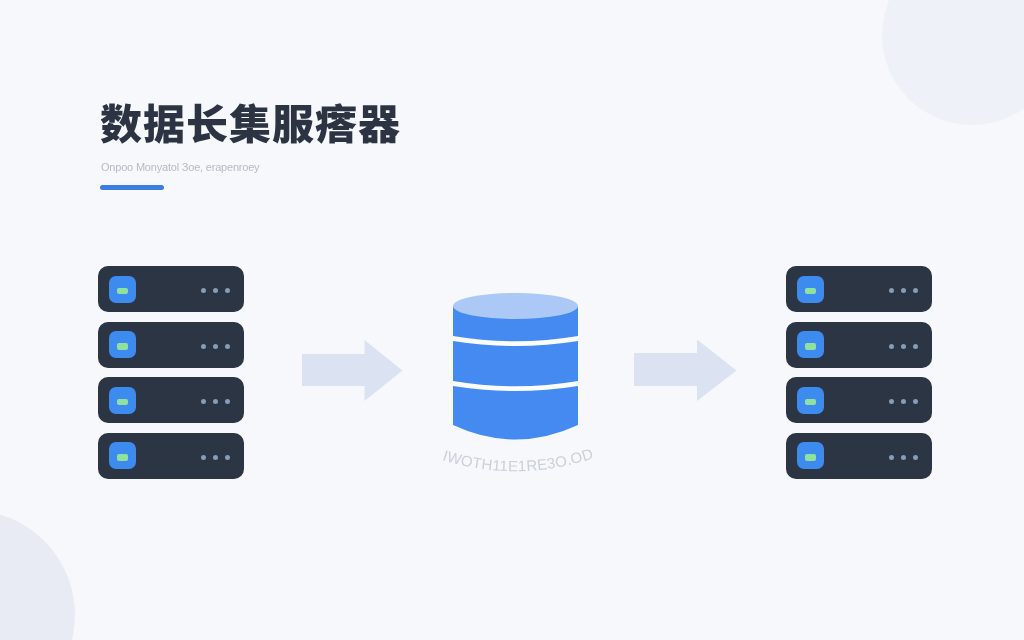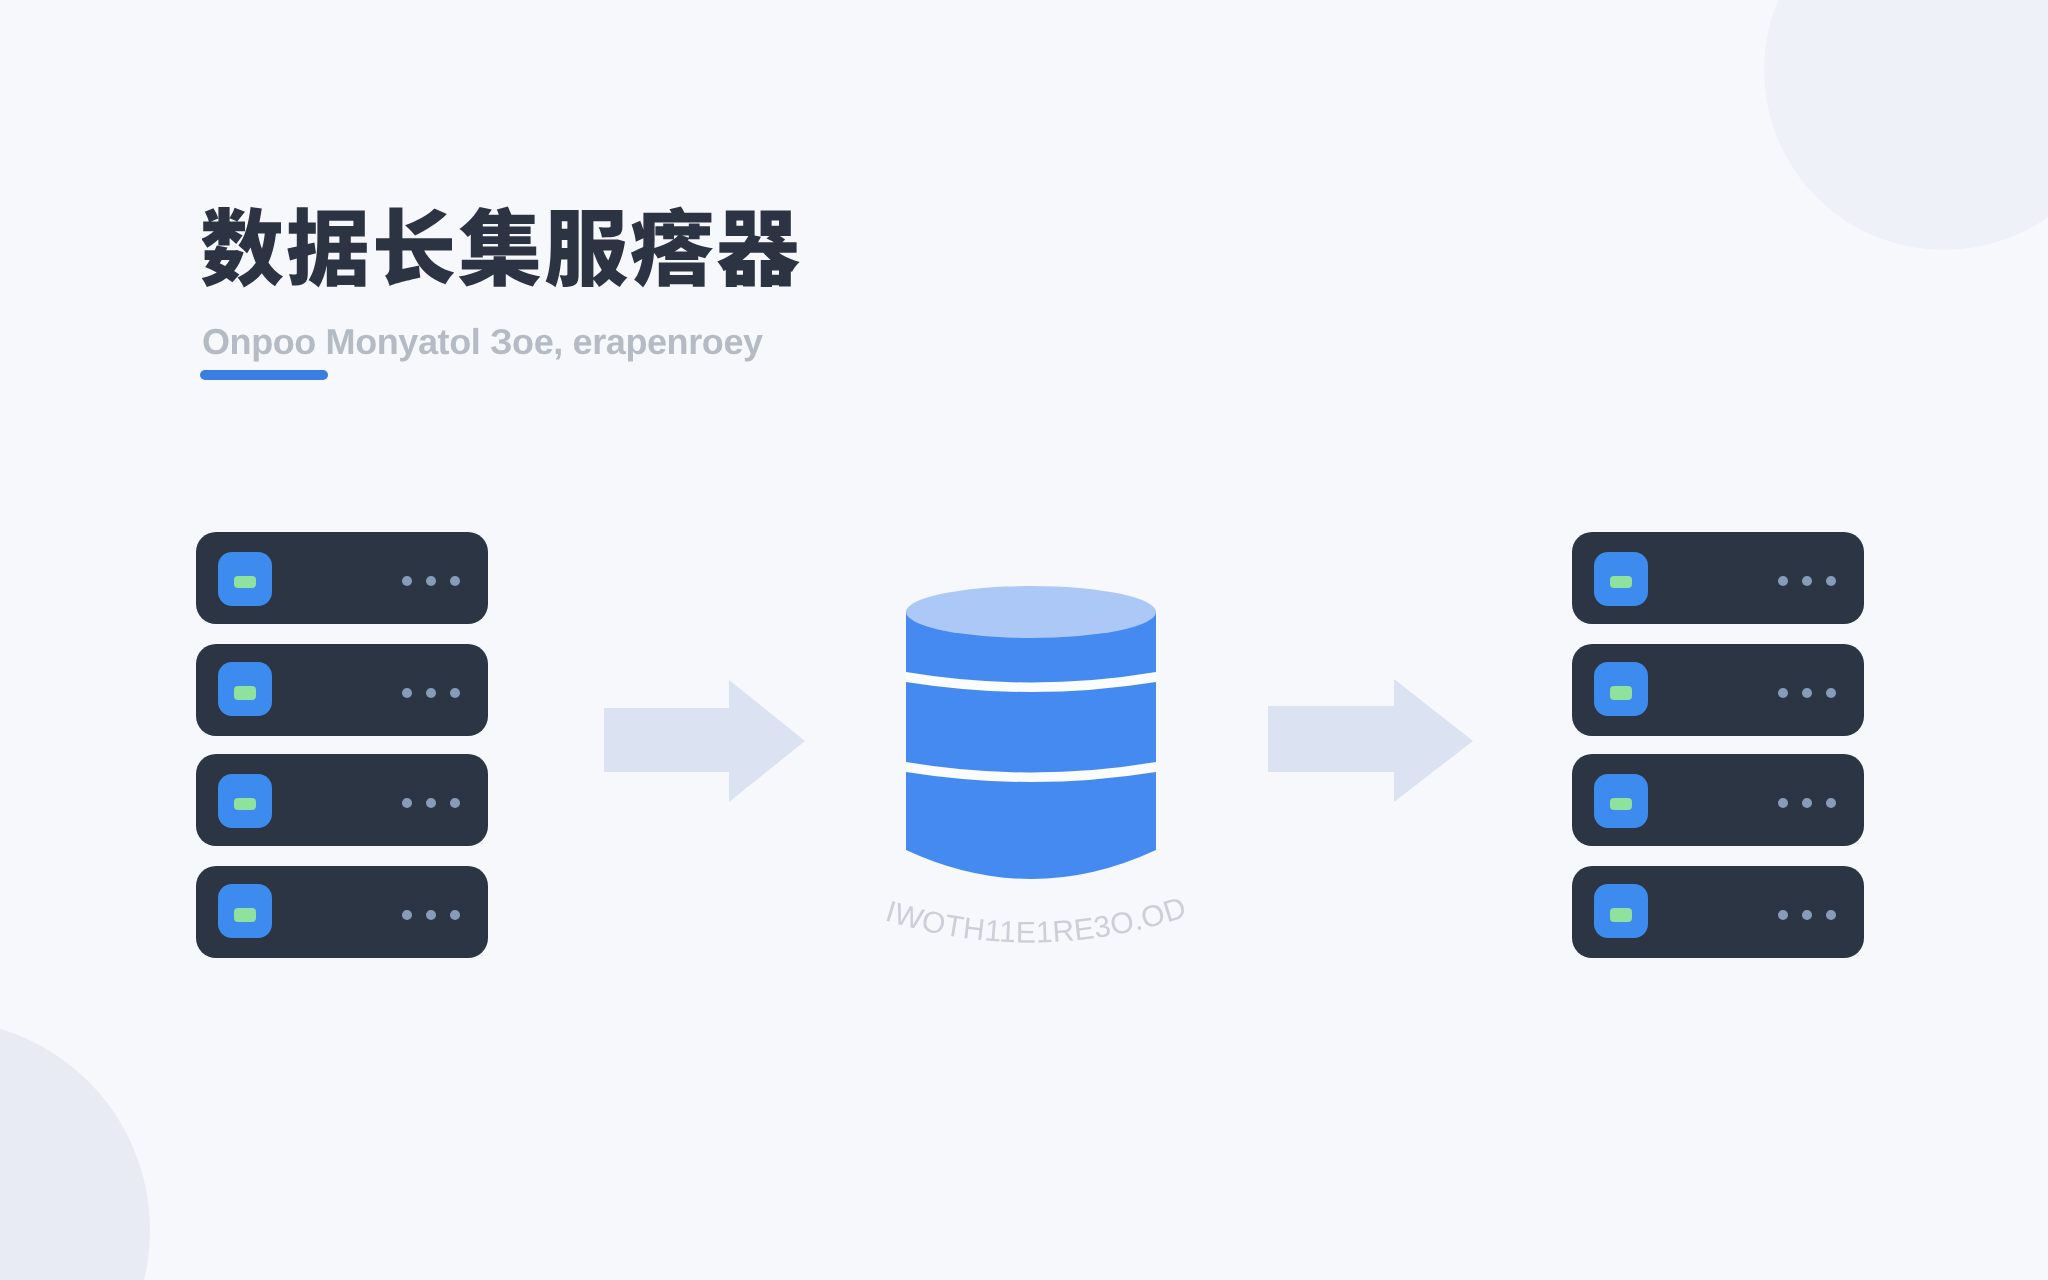--- a/index.html
+++ b/index.html
@@ -2,21 +2,21 @@
 <html><head>
 <meta charset="utf-8">
 <style>
   html,body { margin:0; padding:0; }
   body { width:1024px; height:640px; position:relative; overflow:hidden;
          background:#f6f8fb; font-family:"Liberation Sans", sans-serif; }
   .circ { position:absolute; border-radius:50%; }
   #c-tr { width:180px; height:180px; left:882px; top:-55px; background:#eef1f7; }
   #c-bl { width:210px; height:210px; left:-135px; top:510px; background:#e8ebf3; }
   #title { position:absolute; left:101px; top:98px; }
-  #subtitle { position:absolute; left:101px; top:161px; font-size:18px; letter-spacing:-0.2px; color:#b5bbc5;font-weight:bold; }
+  #subtitle { position:absolute; left:101px; top:161px; font-size:11px; letter-spacing:-0.2px; color:#b5bbc5; }
   #bluebar { position:absolute; left:100px; top:185px; width:64px; height:5px; border-radius:2.5px; background:#3c7de1; }
   .bar { position:absolute; width:145.5px; height:46px; background:#2b3544; border-radius:10px; }
   .sq { position:absolute; left:11px; top:9.5px; width:27px; height:27px; border-radius:7px; background:#3e8bf0; }
   .led { position:absolute; left:8px; top:12px; width:11px; height:6.5px; border-radius:2px; background:#8fe19e; }
   .dot { position:absolute; top:22px; width:5px; height:5px; border-radius:50%; background:#879cb8; }
   .d1 { left:102.5px; } .d2 { left:114.5px; } .d3 { left:126.5px; }
   #dbtext { position:absolute; left:420px; top:430px; }
 </style>
 </head>
 <body>

